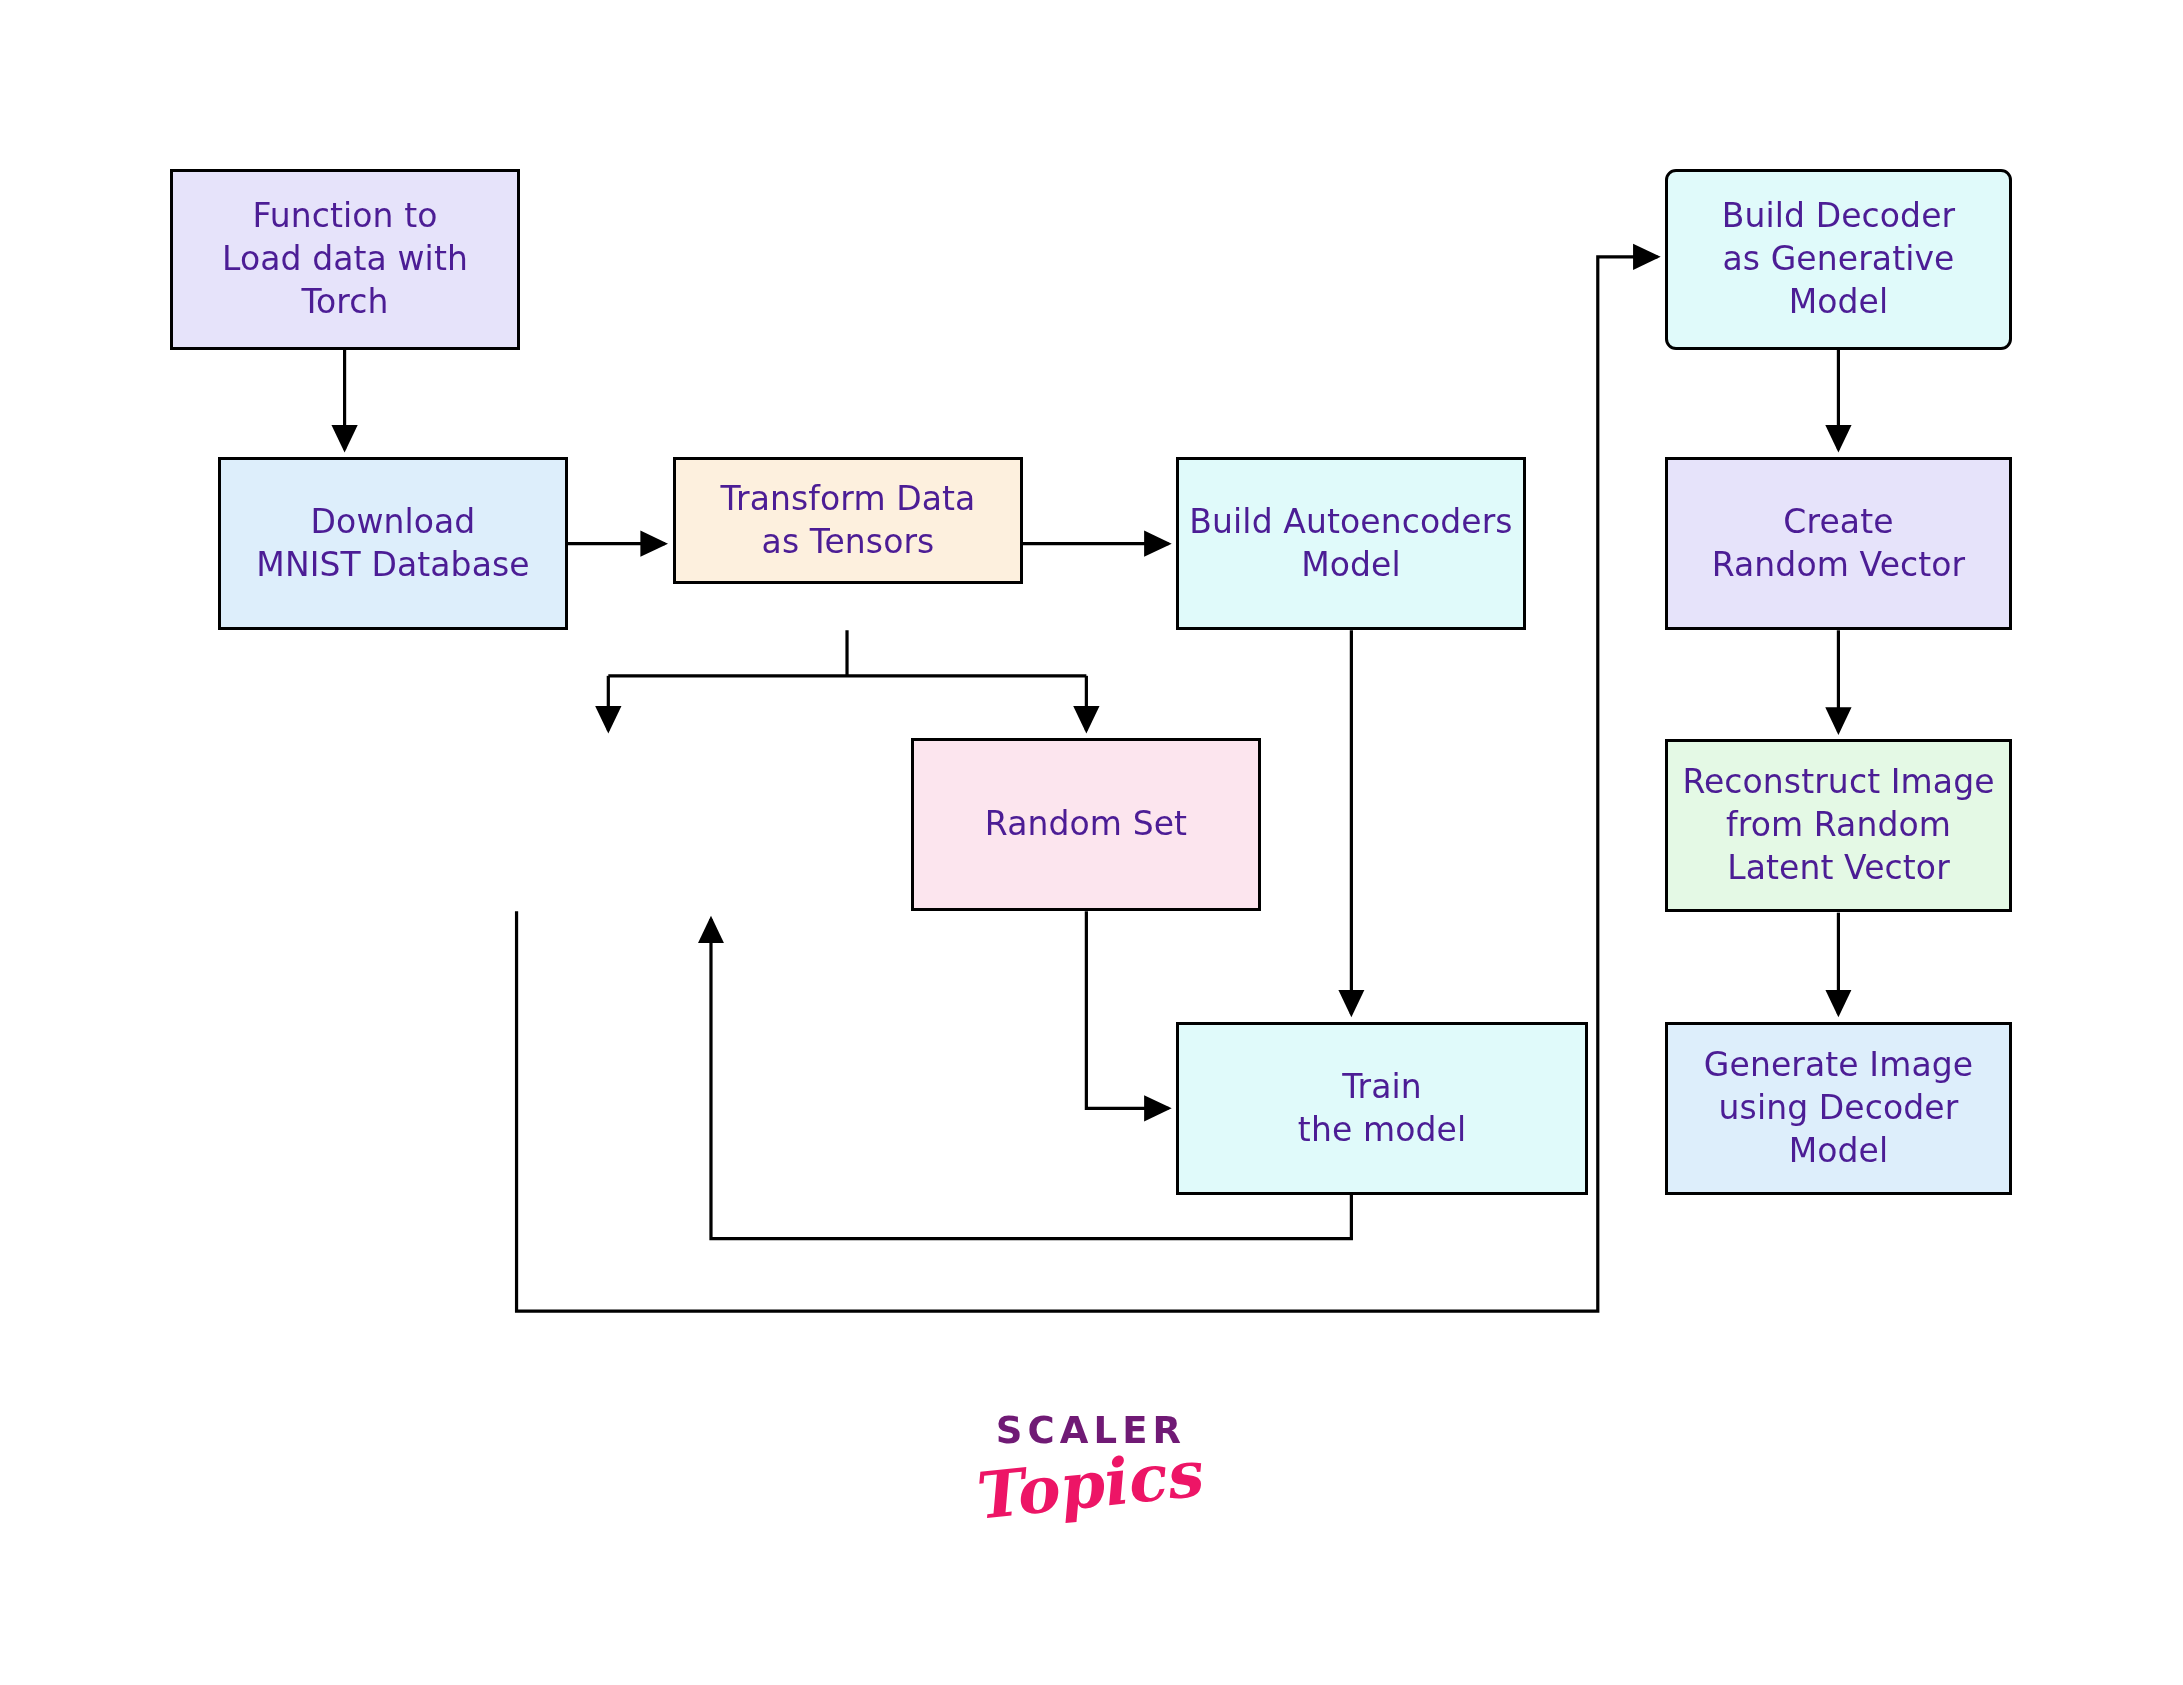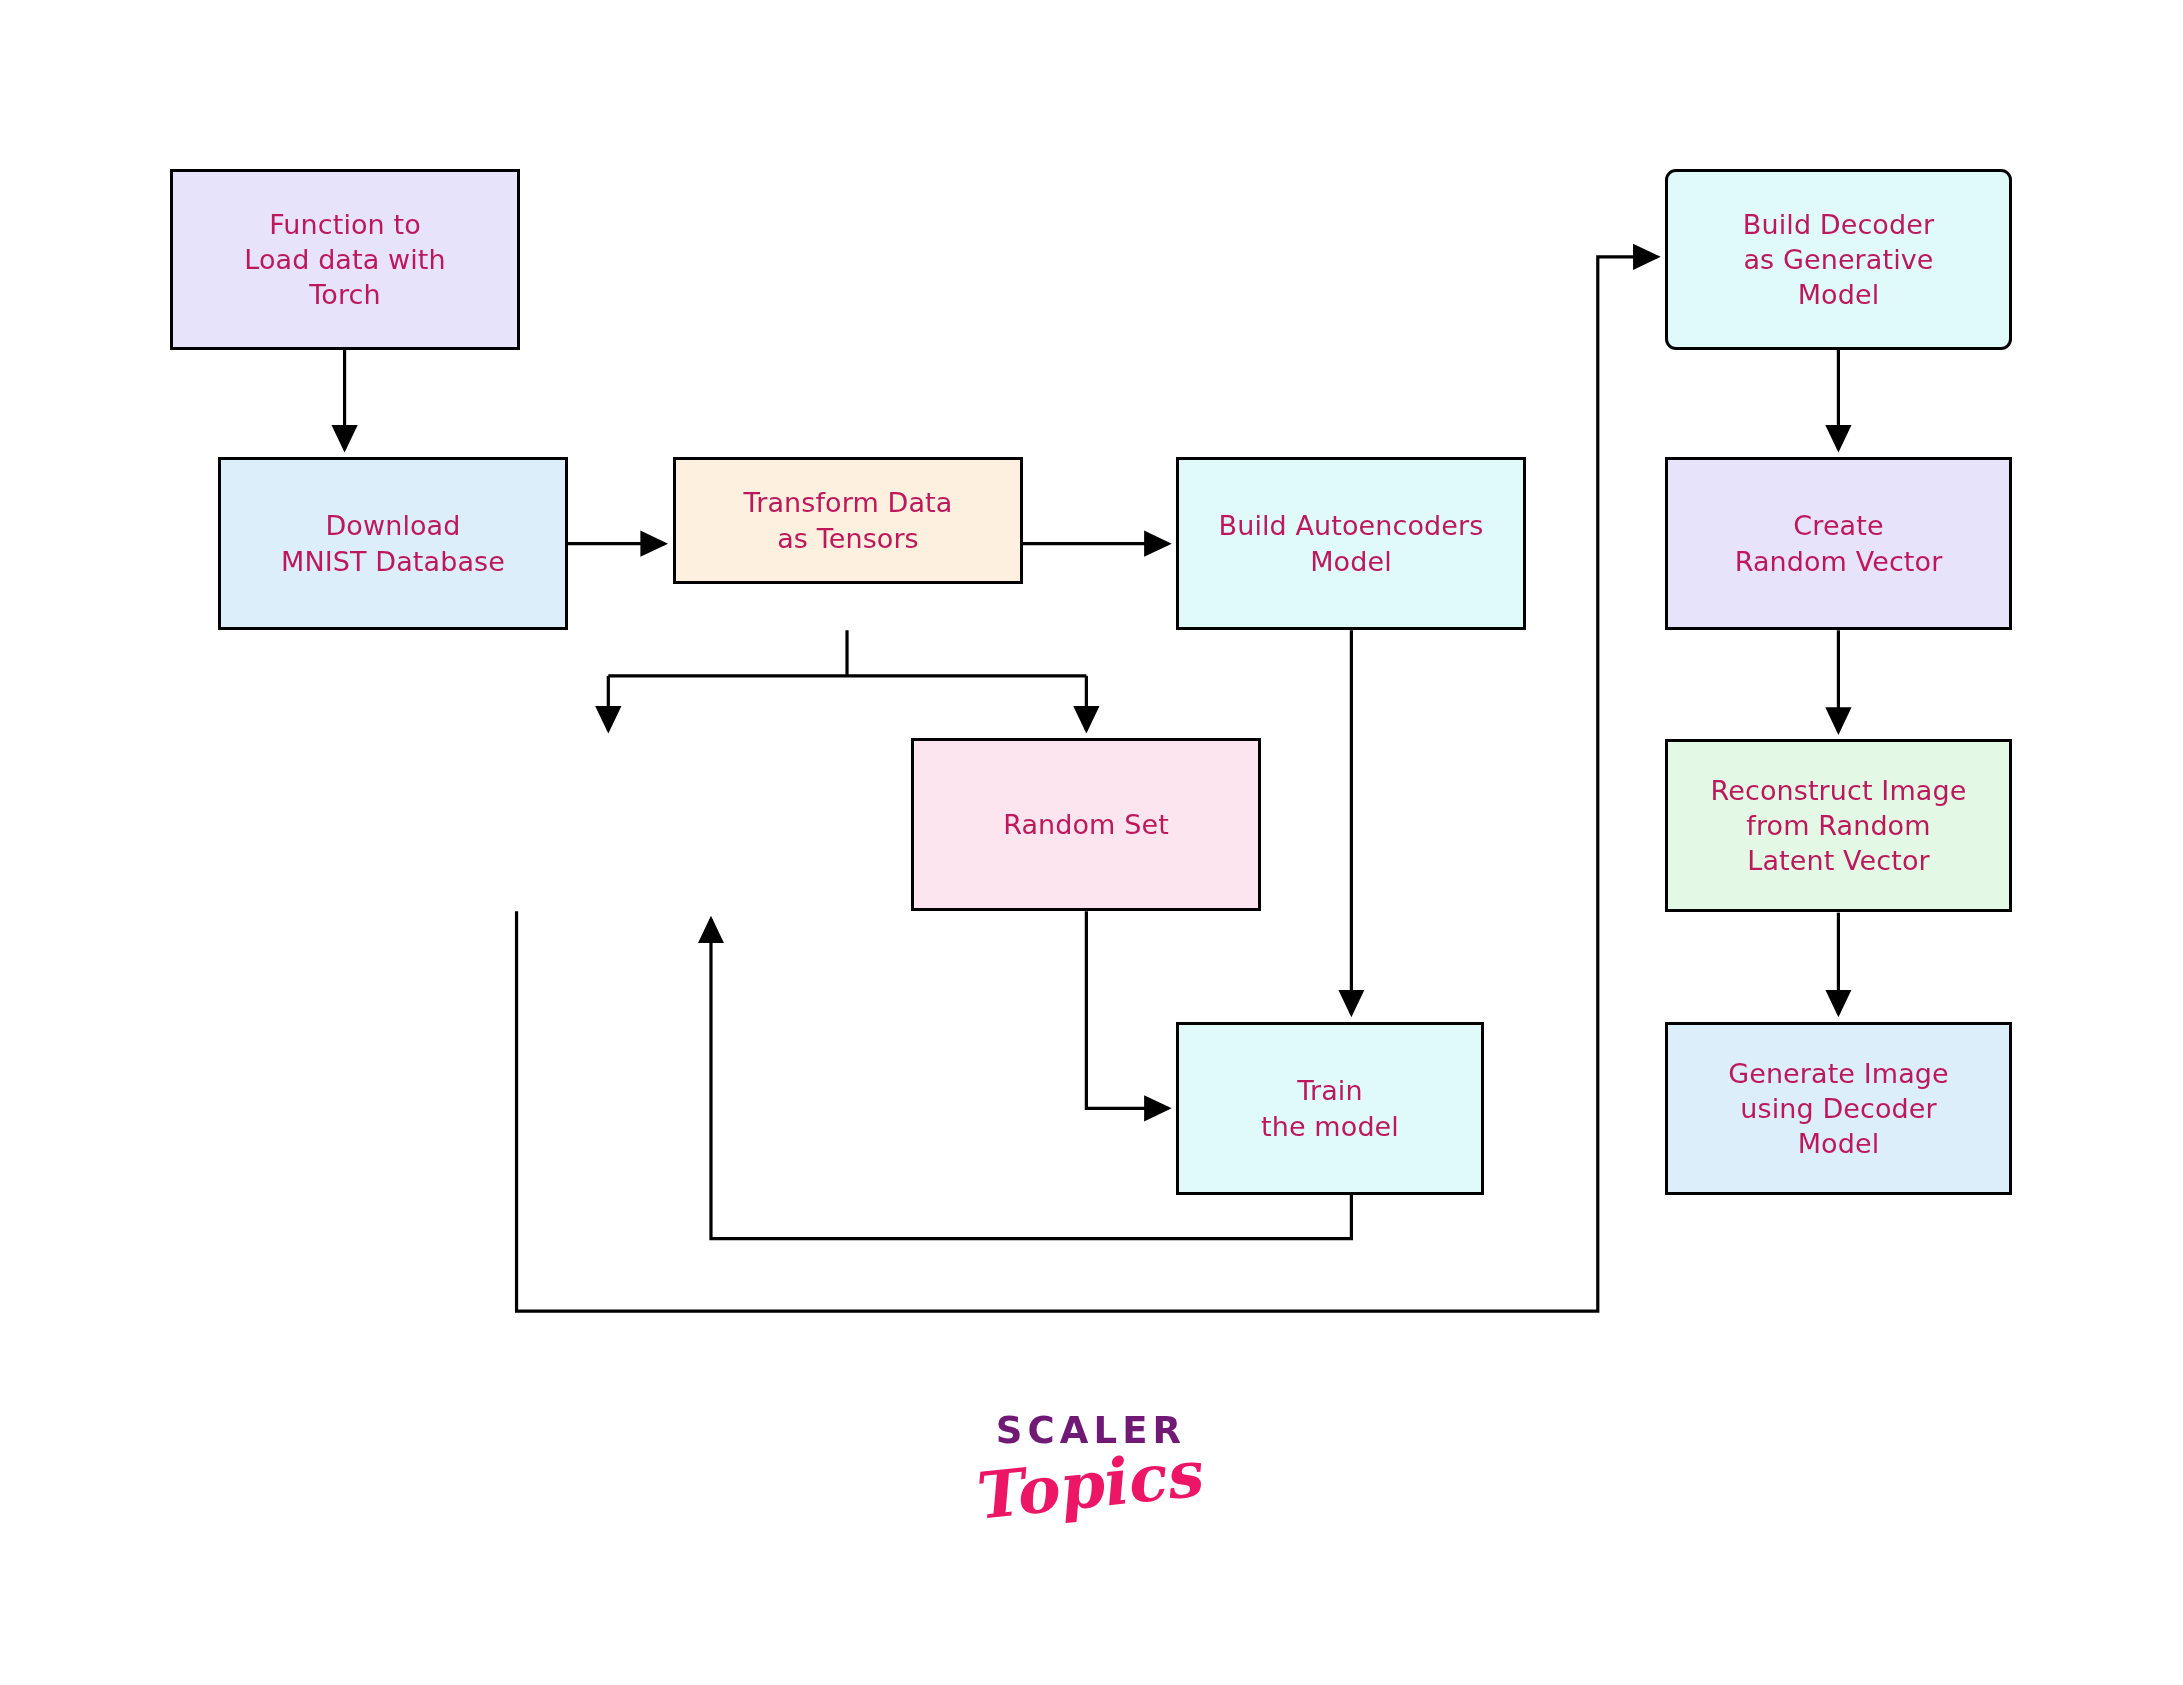--- a/index.html
+++ b/index.html
@@ -27,22 +27,22 @@
     pointer-events: none;
   }
   .node {
     position: absolute;
     box-sizing: border-box;
     border: 3.2px solid #000000;
     display: flex;
     align-items: center;
     justify-content: center;
     text-align: center;
-    color: #be185d;
-    font-size: 27px;
+    color: #4c1d95;
+    font-size: 33px;
     line-height: 1.30;
     letter-spacing: 0.1px;
     white-space: pre-line;
     padding: 2.6px 6.4px;
   }
   .logo {
     position: absolute;
     display: flex;
     flex-direction: column;
     align-items: center;
@@ -118,21 +118,21 @@
 
   <div class="node" style="left:673px; top:457px; width:350px; height:127px; background:#FDF0DE;">Transform Data
 as Tensors</div>
 
   <div class="node" style="left:1176px; top:457px; width:350px; height:173px; background:#E0FAFA;">Build Autoencoders
 Model</div>
 
 
   <div class="node" style="left:911px; top:738px; width:350px; height:173px; background:#FCE5EE;">Random Set</div>
 
-  <div class="node" style="left:1176px; top:1022px; width:308px; height:173px; background:#E0FAFA;">Train
+  <div class="node" style="left:1176px; top:1022px; width:412px; height:173px; background:#E0FAFA;">Train
 the model</div>
 
   <div class="node" style="left:1665px; top:169px; width:347px; height:181px; background:#E0FAFA;border-radius:11px;">Build Decoder
 as Generative
 Model</div>
 
   <div class="node" style="left:1665px; top:457px; width:347px; height:173px; background:#E6E3FA;">Create
 Random Vector</div>
 
   <div class="node" style="left:1665px; top:739px; width:347px; height:173px; background:#E4F9E5;">Reconstruct Image

